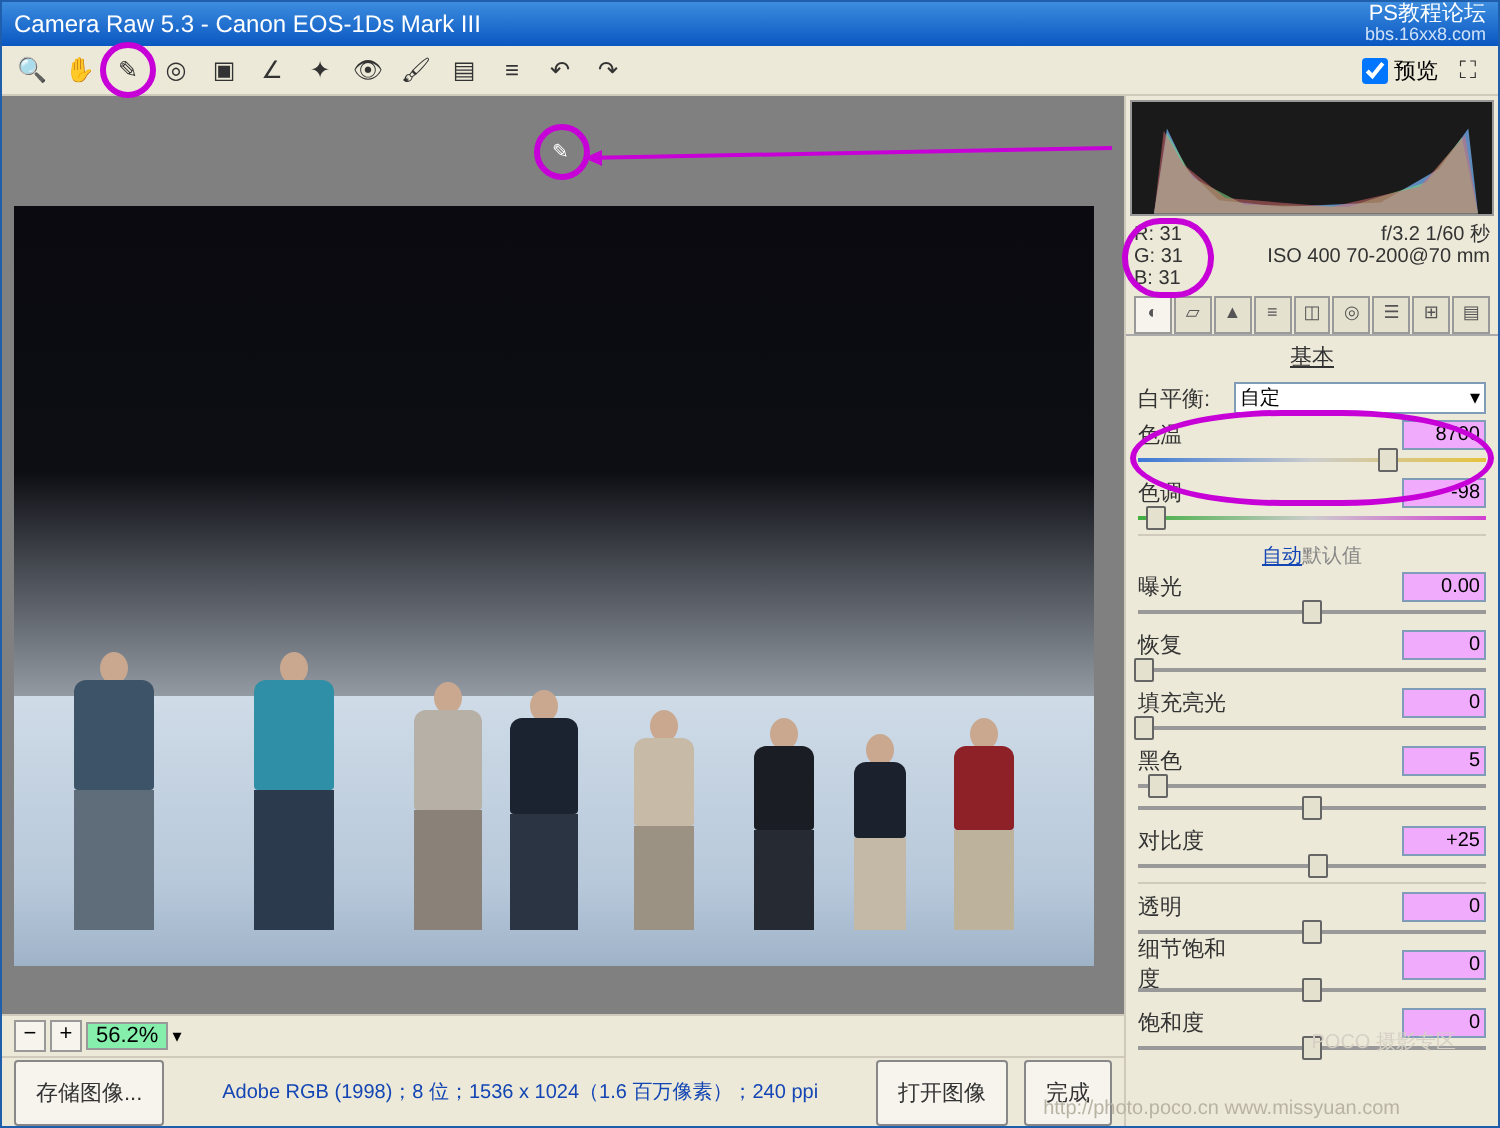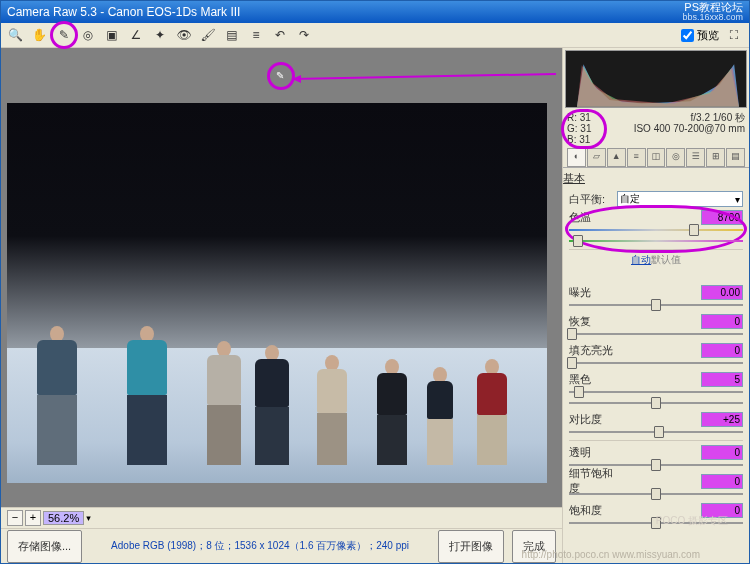--- a/index.html
+++ b/index.html
@@ -28,33 +28,33 @@
 .link{color:#1346b4;font-size:10px;flex:1;text-align:center}
 .right-panel{width:186px;background:#ece9d8;border-left:1px solid #cfcabc;display:flex;flex-direction:column}
 .histo{height:56px;margin:2px;border:1px solid #999;background:#1a1a1a;position:relative;overflow:hidden}
 .histo .curve{position:absolute;left:6%;right:4%;bottom:0;height:80%}
 .histo svg{width:100%;height:100%}
 .info{display:flex;font-size:10px;color:#333;margin:2px 4px;justify-content:space-between;position:relative}
 .info .rgb{line-height:11px}
 .info .exif{text-align:right;line-height:11px}
 .tabstrip{height:20px;display:flex;gap:1px;padding:0 4px;border-bottom:1px solid #aaa;align-items:flex-end}
 .tab{width:17px;height:17px;border:1px solid #999;background:#e5e1cf;font-size:9px;text-align:center;line-height:15px;color:#555}
-.panel-title{font-size:11px;color:#333;text-decoration:underline;margin:3px 0}
+.panel-title{text-align:center;font-size:11px;color:#333;text-decoration:underline;margin:3px 0}
 .ctrl-group{padding:2px 6px}
 .row{display:flex;align-items:center;margin-bottom:2px;height:16px}
 .row .lbl{width:48px;font-size:11px;color:#333}
 .row .sel{flex:1;border:1px solid #7f9db9;background:#fff;font-size:10px;padding:0 2px;height:14px;display:flex;align-items:center;justify-content:space-between}
-.row .val{width:36px;border:1px solid #7f9db9;background:#d946ef;font-size:10px;text-align:right;padding:0 2px;height:13px;line-height:13px;margin-left:4px}
+.row .val{width:36px;border:1px solid #7f9db9;background:#f0abfc;font-size:10px;text-align:right;padding:0 2px;height:13px;line-height:13px;margin-left:4px}
 .slider{height:6px;position:relative;margin:1px 0 5px 0}
 .slider .track{position:absolute;left:0;right:0;top:2px;height:2px;background:#999}
 .slider.temp .track{background:linear-gradient(90deg,#3a78d6,#ccc,#e6c23c)}
 .slider.tint .track{background:linear-gradient(90deg,#3fae3f,#ccc,#d23fd2)}
 .slider .thumb{position:absolute;top:-3px;width:8px;height:10px;background:#e5e1cf;border:1px solid #666;border-radius:1px;transform:translateX(-50%)}
 .sep{height:1px;background:#cfcabc;margin:3px 0}
-.subtabs{display:flex;justify-content:center;font-size:10px;color:#888;margin-bottom:17px}
+.subtabs{display:flex;justify-content:center;font-size:10px;color:#888;margin-bottom:0}
 .subtabs .active{color:#1346b4;text-decoration:underline}
 .annot-arrow{position:absolute;pointer-events:none}
 .eyedrop-circ{position:absolute;width:22px;height:22px;border:3px solid #c800d8;border-radius:50%;left:260px;top:8px;z-index:5}
 .eyedrop-dot{position:absolute;left:269px;top:16px;font-size:10px;color:#fff;z-index:6}
 .oval{position:absolute;border:3px solid #c800d8;border-radius:50%/60%}
 .watermark{position:absolute;right:22px;bottom:36px;font-size:10px;color:#d6cfc4}
 .watermark2{position:absolute;right:50px;bottom:4px;font-size:10px;color:#b9b3a4}
 </style>
 </head>
 <body>
@@ -142,21 +142,21 @@
               <div class="head"></div>
               <div class="torso" style="background:#8e2128;height:42px"></div>
               <div class="legs" style="background:#bdb29c;height:50px"></div>
             </div>
         </div>
       </div>
       <div class="status">
         <div class="zoom">
           <span class="zb">−</span>
           <span class="zb">+</span>
-          <span style="border:1px solid #999;padding:0 4px;background:#c4b5fd">56.2%</span>
+          <span style="border:1px solid #999;padding:0 4px;background:#86efac">56.2%</span>
           <span style="font-size:9px">▾</span>
         </div>
       </div>
       <div class="bottombar">
         <button class="btn">存储图像...</button>
         <span class="link">Adobe RGB (1998)；8 位；1536 x 1024（1.6 百万像素）；240 ppi</span>
         <button class="btn">打开图像</button>
         <button class="btn">完成</button>
       </div>
     </div>
@@ -206,20 +206,25 @@
           <span class="oval" style="width:176px;height:42px;left:-4px;top:-4px"></span>
           <div class="row">
               <span class="lbl">色温</span>
               <span style="flex:1"></span>
               <span class="val">8700</span>
             </div>
           <div class="slider temp">
               <div class="track"></div>
               <div class="thumb" style="left:72%"></div>
             </div>
+          <div class="row">
+              <span class="lbl">色调</span>
+              <span style="flex:1"></span>
+              <span class="val">-98</span>
+            </div>
           <div class="slider tint">
               <div class="track"></div>
               <div class="thumb" style="left:5%"></div>
             </div>
         </div>
         <div class="sep"></div>
         <div class="subtabs">
           <span class="active">自动</span>
           <span>默认值</span>
         </div>

